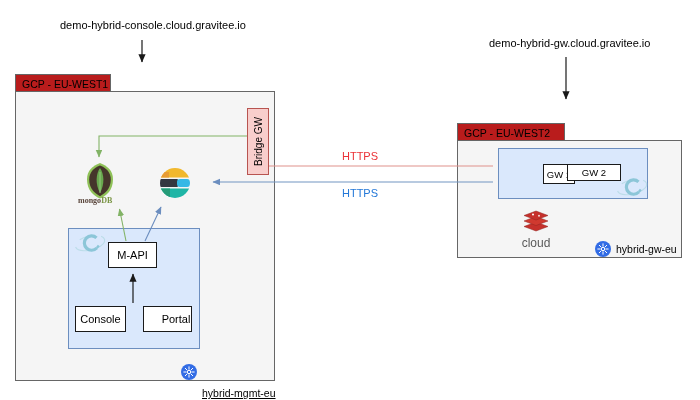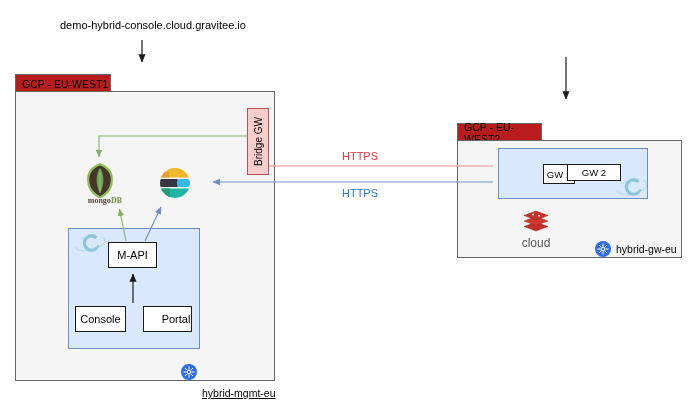--- a/index.html
+++ b/index.html
@@ -14,34 +14,35 @@
     font-size:10.5px;display:flex;align-items:center;padding-left:6px;}
   .inner-blue{background:#dae8fc;border:1px solid #6c8ebf;box-sizing:border-box;}
   .node{background:#ffffff;border:1px solid #1a1a1a;box-sizing:border-box;
     display:flex;align-items:center;justify-content:center;font-size:11px;}
   .node.small{font-size:9.5px;}
   .bridge{background:#f8cecc;border:1px solid #b85450;box-sizing:border-box;
     display:flex;align-items:center;justify-content:center;}
   .bridge span{transform:rotate(-90deg);white-space:nowrap;font-size:10px;}
   .https-red{color:#eb3237;font-size:11px;text-align:center;}
   .https-blue{color:#2478d8;font-size:11px;text-align:center;}
-  .mongo-label{font-size:8px;font-family:"Liberation Serif", serif;white-space:nowrap;text-align:right;}
+  .mongo-label{font-size:8px;font-family:"Liberation Serif", serif;white-space:nowrap;text-align:left;}
   .mongo-label .m1{color:#59453b;font-weight:bold;}
   .mongo-label .m2{color:#7a9544;font-weight:bold;}
   .redis-label{font-size:12px;color:#595959;text-align:center;}
   .cluster-label{font-size:10.5px;white-space:nowrap;}
   .k8s{border-radius:50%;background:#326ce5;display:flex;align-items:center;justify-content:center;}
   svg.overlay{position:absolute;left:0;top:0;pointer-events:none;}
 </style>
 </head>
 <body>
 
 <div class="canvas">
 
   <div class="abs domain-label" style="left:60px;top:19px;width:168px;">demo-hybrid-console.cloud.gravitee.io</div>
+  <div class="abs domain-label" style="left:489px;top:37px;width:160px;">demo-hybrid-gw.cloud.gravitee.io</div>
 
   <div class="abs region-tab" style="left:15px;top:74px;width:96px;height:18px;">
     <span>GCP - EU-WEST1</span>
   </div>
   <div class="abs region-box" style="left:15px;top:91px;width:260px;height:290px;"></div>
 
   <div class="abs bridge" style="left:247px;top:108px;width:22px;height:67px;">
     <span>Bridge GW</span>
   </div>
 
@@ -105,21 +106,21 @@
           <line x1="8.4" y1="6" x2="11.6" y2="6"></line>
         <line x1="2" y1="2" x2="4.3" y2="4.3"></line>
           <line x1="10" y1="2" x2="7.7" y2="4.3"></line>
         <line x1="2" y1="10" x2="4.3" y2="7.7"></line>
           <line x1="10" y1="10" x2="7.7" y2="7.7"></line>
       </g>
     </svg>
   </div>
   <div class="abs cluster-label" style="left:202px;top:387px;text-decoration:underline;">hybrid-mgmt-eu</div>
 
-  <div class="abs region-tab" style="left:457px;top:123px;width:85px;height:18px;">
+  <div class="abs region-tab" style="left:457px;top:123px;width:108px;height:18px;">
     <span>GCP - EU-WEST2</span>
   </div>
   <div class="abs region-box" style="left:457px;top:140px;width:225px;height:118px;"></div>
 
   <div class="abs inner-blue" style="left:498px;top:148px;width:150px;height:51px;"></div>
   <div class="abs node small" style="left:543px;top:164px;width:32px;height:20px;">
     <span>GW 1</span>
   </div>
   <div class="abs node small" style="left:567px;top:164px;width:54px;height:17px;">
     <span>GW 2</span>

